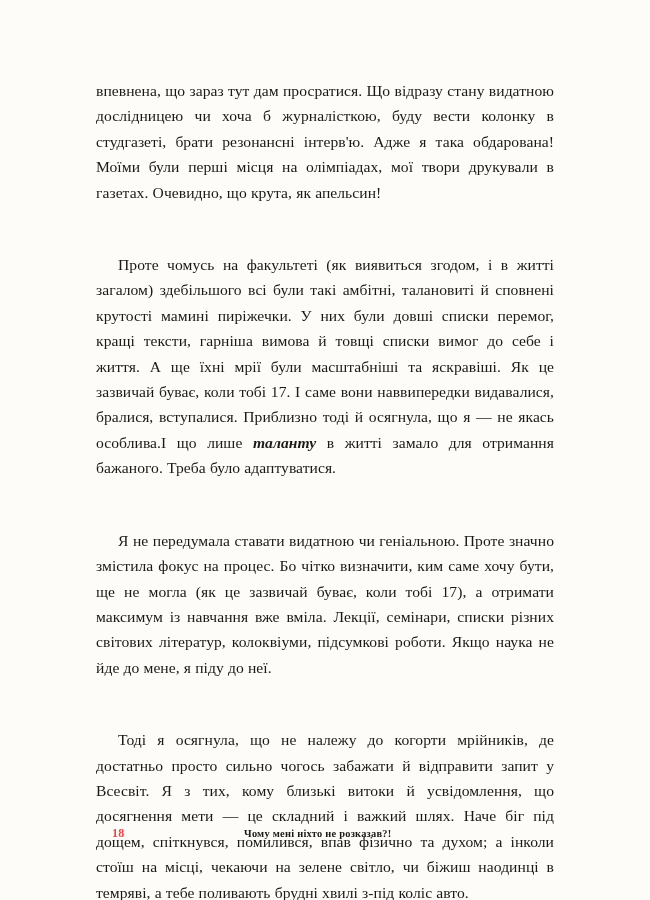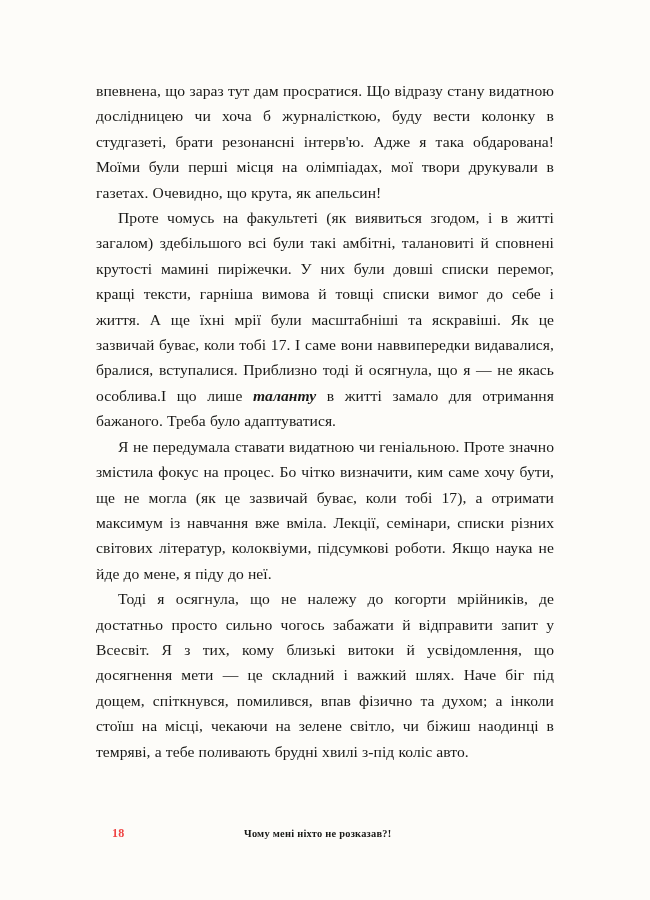--- a/index.html
+++ b/index.html
@@ -34,20 +34,21 @@
     text-justify: inter-word;
     font-size: 15.6px;
     line-height: 25.4px;
     letter-spacing: 0.05px;
     word-spacing: 0.2px;
     color: #191917;
     -webkit-font-smoothing: antialiased;
   }
   .para.indent {
     text-indent: 22px;
+    margin-top: 47px;
   }
   .para .emph {
     font-weight: bold;
     font-style: italic;
   }
   .footer {
     position: absolute;
     left: 96px;
     top: 826px;
     width: 458px;

